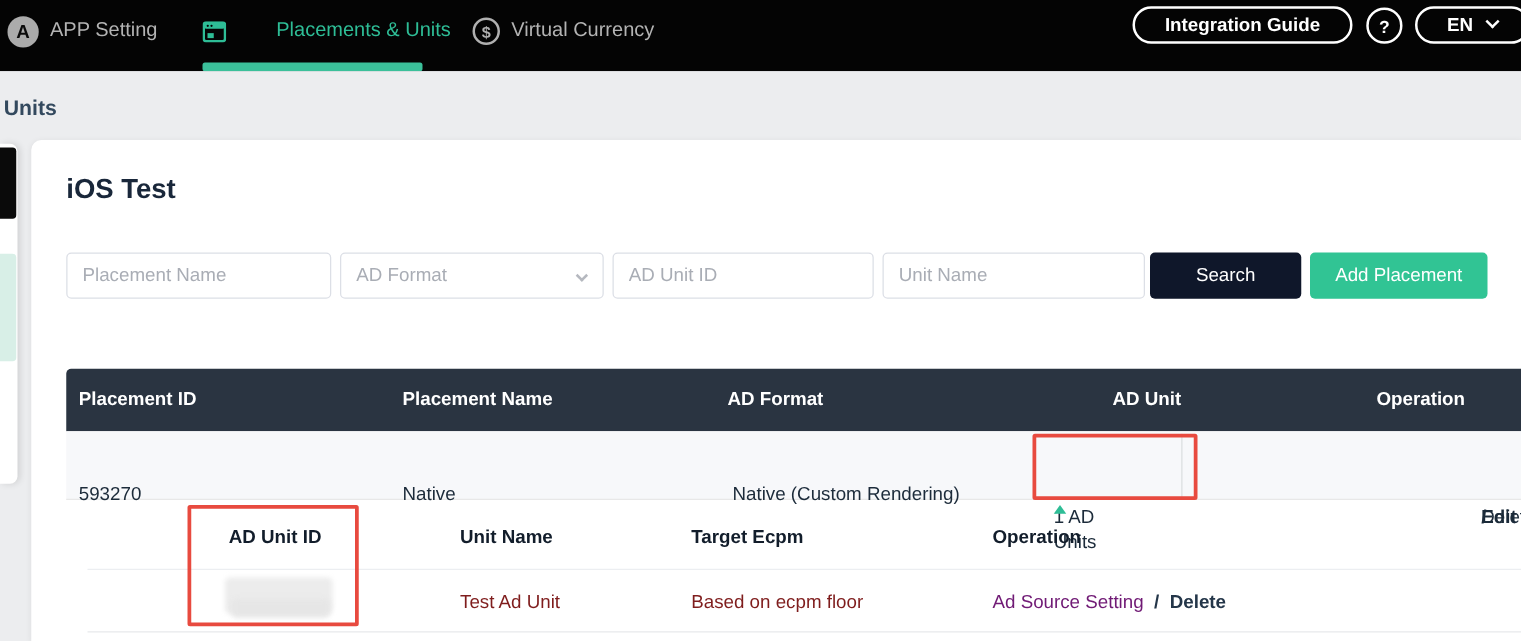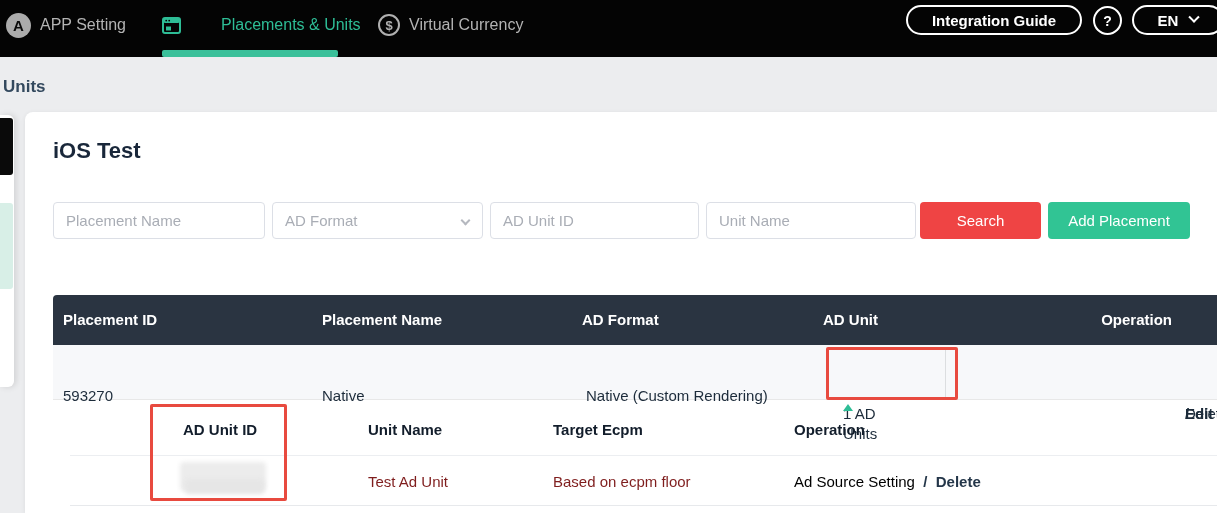--- a/index.html
+++ b/index.html
@@ -51,38 +51,38 @@
   .fi1 { left:28px;  width:212px; }
   .fi3 { left:465px; width:209px; }
   .fi4 { left:681px; width:210px; }
   .f-select { position:absolute; left:247px; top:90px; width:211px; height:37px; border:1px solid #dcdfe6;
               border-radius:4px; background:#fff; display:flex; align-items:center; padding:0 12px;
               color:#a9adb5; font-size:15px; cursor:pointer; }
   .sel-chev { position:absolute; right:13px; top:14px; width:7px; height:7px;
               border-right:2px solid #b5b8bf; border-bottom:2px solid #b5b8bf; transform:rotate(45deg); }
   .btn { position:absolute; top:90px; height:37px; border:none; border-radius:4px; color:#fff;
          font-size:15px; cursor:pointer; font-family:"Liberation Sans", sans-serif; }
-  .btn-search { left:895px; width:121px; background:#ef4444; }
+  .btn-search { left:895px; width:121px; background:#0f172a; }
   .btn-add    { left:1023px; width:142px; background:#31c494; }
 
   
   .thead { position:absolute; left:28px; top:183px; width:1164px; height:50px; background:#2a3441; border-radius:4px 0 0 0; }
   .thead span { position:absolute; top:15px; color:#fff; font-size:15px; font-weight:bold; line-height:20px; }
-  .th1 { left:10px; } .th2 { left:269px; } .th3 { left:529px; } .th4 { left:770px; } .th5 { right:45px; }
+  .th1 { left:10px; } .th2 { left:269px; } .th3 { left:529px; } .th4 { left:837px; } .th5 { right:45px; }
   .trow { position:absolute; left:28px; top:233px; width:1164px; height:55px; background:#f7f8fa; border-bottom:1px solid #e8e8e8; }
   .trow span { position:absolute; top:18px; font-size:15px; color:#1c2b3a; line-height:20px;margin-top:23px; }
   .td1 { left:10px; } .td2 { left:269px; } .td3 { left:533px; }
   .adunit-toggle { position:absolute; left:790px; top:18px; display:flex; align-items:center; gap:9px;
                    color:#2ebd96; font-size:15px; cursor:pointer; line-height:20px; }
   .tri-up { width:0; height:0; border-left:5px solid transparent; border-right:5px solid transparent;
             border-bottom:7px solid #2ebd96; }
   .row-ops { position:absolute; right:32px; top:18px; font-size:15px; line-height:20px; }
   .op-dark  { color:#243649; font-weight:bold; cursor:pointer; }
   .op-sep   { color:#243649; font-weight:bold; }
-  .op-light { color:#000000; cursor:pointer; }
+  .op-light { color:#701a75; cursor:pointer; }
   .cell-divider { position:absolute; left:892px; top:2px; width:1px; height:51px; background:#dcdee0; }
 
   
   .sub-h { position:absolute; top:308px; font-size:15px; font-weight:bold; color:#121d2b; line-height:20px; }
   .sh1 { left:158px; } .sh2 { left:343px; } .sh3 { left:528px; } .sh4 { left:769px; }
   .hr1 { position:absolute; left:45px; right:0; top:343px; height:1px; background:#eceef1; }
   .hr2 { position:absolute; left:45px; right:0; top:393px; height:1px; background:#e7e9ec; }
   .sub-cell { position:absolute; top:360px; font-size:15px; color:#7f1d1d; line-height:20px; }
   .sc2 { left:343px; } .sc3 { left:528px; }
   .sub-ops { position:absolute; left:769px; top:360px; font-size:15px; line-height:20px; }

